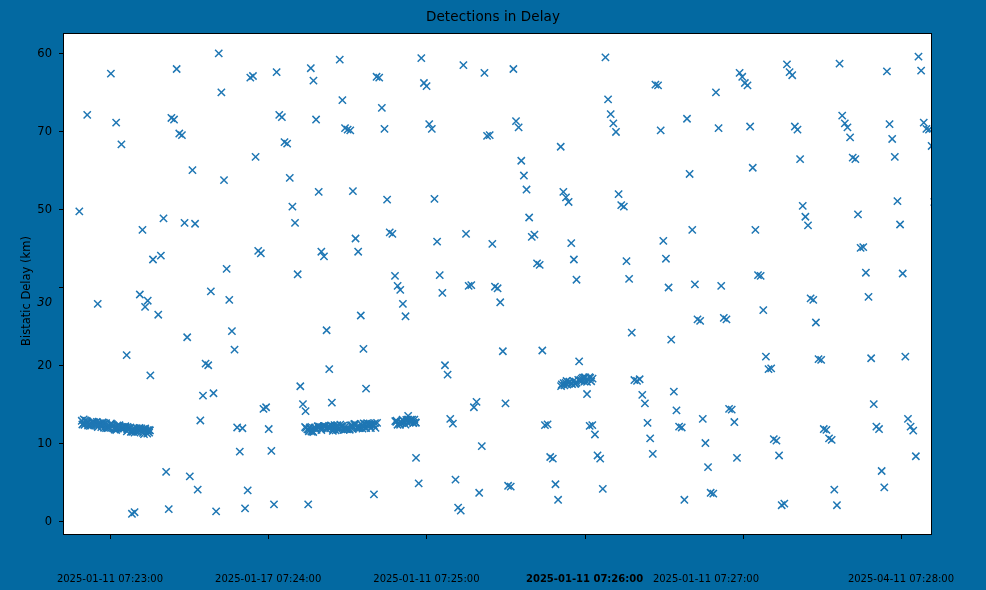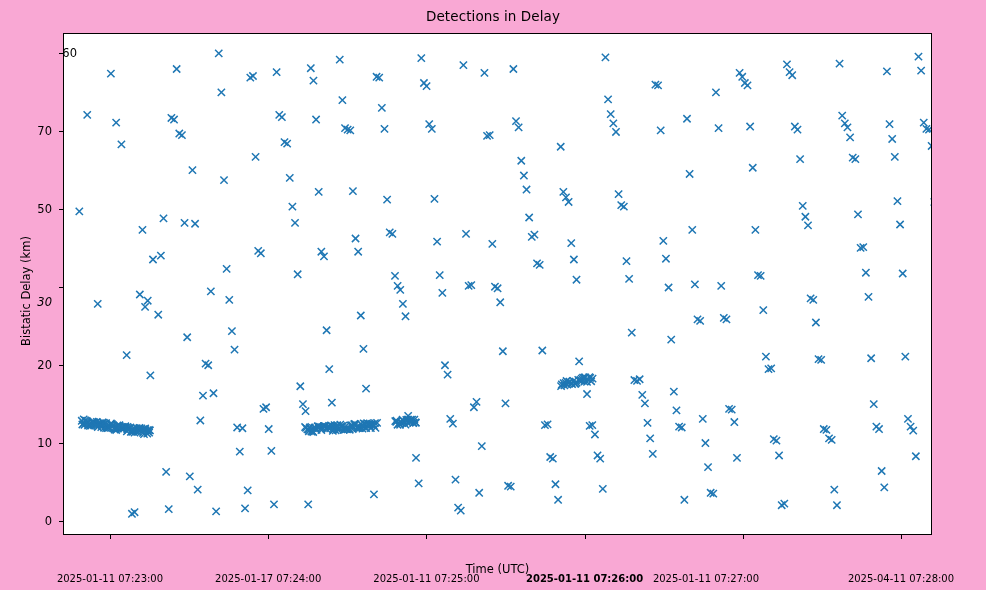--- a/index.html
+++ b/index.html
@@ -4,21 +4,21 @@
 <style>
   html, body {
     margin: 0;
     padding: 0;
     background: #ffffff;
   }
   #figure {
     position: relative;
     width: 986px;
     height: 590px;
-    background: #f9a8d4;
+    background: #0369a1;
     font-family: "DejaVu Sans", sans-serif;
     overflow: hidden;
   }
   #chart-title {
     position: absolute;
     left: 0;
     top: 8px;
     width: 986px;
     text-align: center;
     font-size: 13.5px;
@@ -762,19 +762,18 @@
       <div class="xticklabel" style="left: 706px;">2025-01-11 07:27:00</div>
       <div class="xticklabel" style="left: 901px;">2025-04-11 07:28:00</div>
     </div>
   <div id="yticklabels">
       <div class="yticklabel" style="top: 520.947px;">0</div>
       <div class="yticklabel" style="top: 442.876px;">10</div>
       <div class="yticklabel" style="top: 364.804px;">20</div>
       <div class="yticklabel" style="top: 302px; font-style: italic;">30</div>
       <div class="yticklabel" style="top: 208.661px;">50</div>
       <div class="yticklabel" style="top: 130.589px;">70</div>
-      <div class="yticklabel" style="top: 52.5179px; padding-left: 25px;">60</div>
+      <div class="yticklabel" style="top: 52.5179px;">60</div>
     </div>
 
-  <div id="xlabel">Time (UTC)</div>
   <div id="ylabel">Bistatic Delay (km)</div>
 
 </div>
 
 </body></html>

